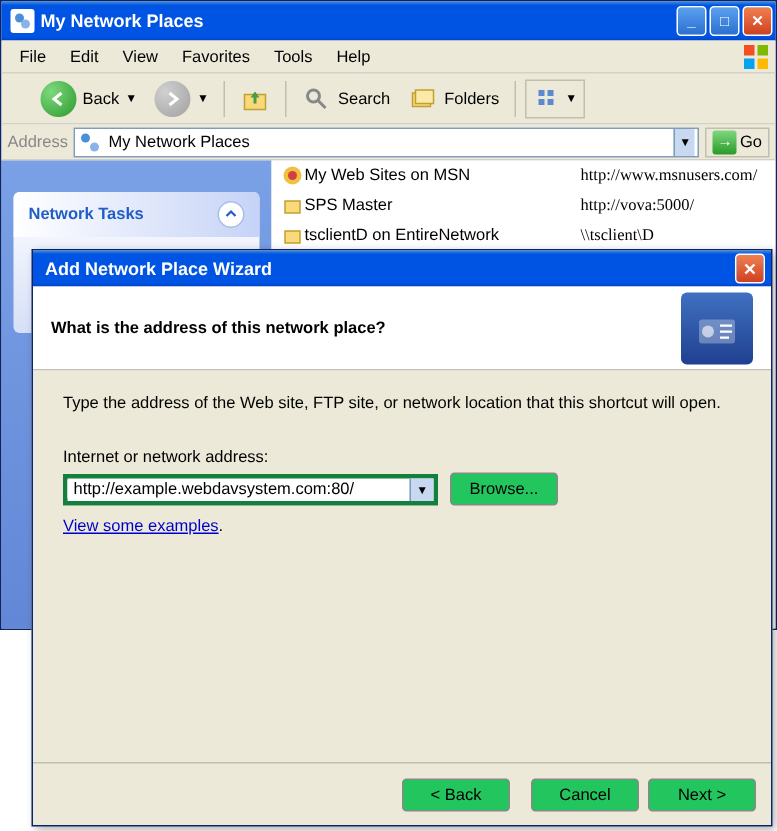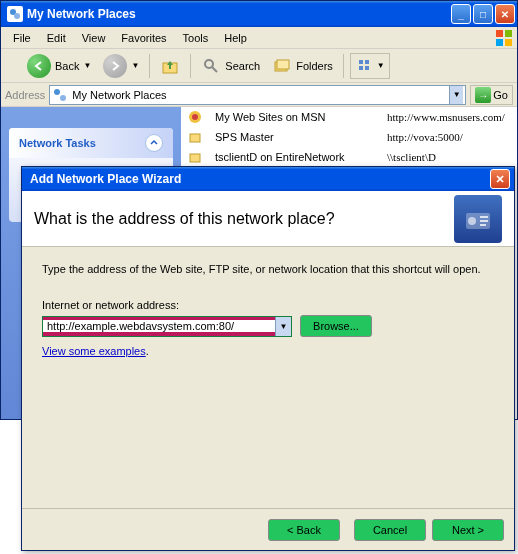--- a/index.html
+++ b/index.html
@@ -48,39 +48,39 @@
 .task-link { display: flex; align-items: center; gap: 6px; color: #215dc6; padding: 2px 0; cursor: pointer; }
 .task-link-icon { width: 16px; height: 16px; display: flex; align-items: center; justify-content: center; font-size: 12px; }
 
 .listview { flex: 1; background: #fff; }
 .lv-header { display: flex; background: #ece9d8; border-bottom: 1px solid #d4d0c8; }
 .lv-col { padding: 3px 6px; border-right: 1px solid #d4d0c8; font-size: 11px; }
 .lv-col.name { width: 200px; }
 .lv-col.comments { flex: 1; }
 .lv-body { }
 .lv-row { display: flex; padding: 1px 0; }
-.lv-cell { padding: 1px 6px; display: flex; align-items: center; gap: 12px; white-space: nowrap; overflow: hidden; }
+.lv-cell { padding: 1px 6px; display: flex; align-items: center; gap: 0; white-space: nowrap; overflow: hidden; }
 .lv-cell.name { width: 200px; }
 .lv-cell.comments { flex: 1; font-family: Liberation Serif, serif; }
 .lv-item-icon { width: 16px; height: 16px; display: flex; align-items: center; justify-content: center; font-size: 12px; }
 
 
 .wizard { position: absolute; left: 20px; top: 165px; width: 494px; height: 385px; background: #ece9d8; border: 1px solid #0a246a; box-shadow: 2px 2px 6px rgba(0,0,0,0.3); display: flex; flex-direction: column; }
 .wiz-titlebar { height: 24px; background: linear-gradient(to bottom, #3e8bde 0%, #0054e3 10%, #0054e3 90%, #0042c7 100%); display: flex; align-items: center; padding: 0 4px 0 8px; }
 .wiz-title { color: #fff; font-weight: bold; font-size: 12px; flex: 1; }
 .wiz-close { width: 20px; height: 20px; background: linear-gradient(to bottom, #f08050, #d04020); border: 1px solid #fff; border-radius: 3px; color: #fff; display: flex; align-items: center; justify-content: center; font-size: 11px; font-weight: bold; cursor: pointer; }
 .wiz-header { height: 56px; background: #fff; border-bottom: 1px solid #c0c0b0; display: flex; align-items: center; padding: 0 12px; }
 .wiz-header-text { flex: 1; }
-.wiz-heading { font-weight: normal; font-size: 16px; }
+.wiz-heading { font-weight: bold; font-size: 11px; }
 .wiz-header-icon { width: 48px; height: 48px; background: linear-gradient(to bottom, #4070c0, #204090); border-radius: 4px; display: flex; align-items: center; justify-content: center; color: #fff; font-size: 24px; }
 .wiz-body { flex: 1; padding: 16px 20px; background: #ece9d8; }
 .wiz-instruction { margin-bottom: 24px; }
 .wiz-label { margin-bottom: 4px; }
 .wiz-row { display: flex; gap: 8px; align-items: center; margin-bottom: 8px; }
-.wiz-combo { flex: 1; height: 21px; background: #be185d; border: 1px solid #15803d; display: flex; align-items: center; max-width: 250px; }
+.wiz-combo { flex: 1; height: 21px; background: #ffffff; border: 3px solid #15803d; display: flex; align-items: center; max-width: 250px; }
 .wiz-input { flex: 1; border: none; outline: none; padding: 0 4px; font-family: inherit; font-size: 11px; }
 .wiz-combo-drop { width: 16px; align-self: stretch; background: #c8d8f0; border-left: 1px solid #7f9db9; display: flex; align-items: center; justify-content: center; font-size: 8px; cursor: pointer; }
 .wiz-btn { height: 22px; padding: 0 12px; background: #22c55e; border: 1px solid #888; border-radius: 3px; cursor: pointer; font-family: inherit; font-size: 11px; min-width: 72px; }
 .wiz-link { color: #0000cc; text-decoration: underline; cursor: pointer; }
 .wiz-footer { height: 42px; border-top: 1px solid #c0c0b0; display: flex; align-items: center; justify-content: flex-end; padding: 0 10px; gap: 6px; background: #ece9d8; }
 
 svg { display: block; }
 </style>
 </head>
 <body>

